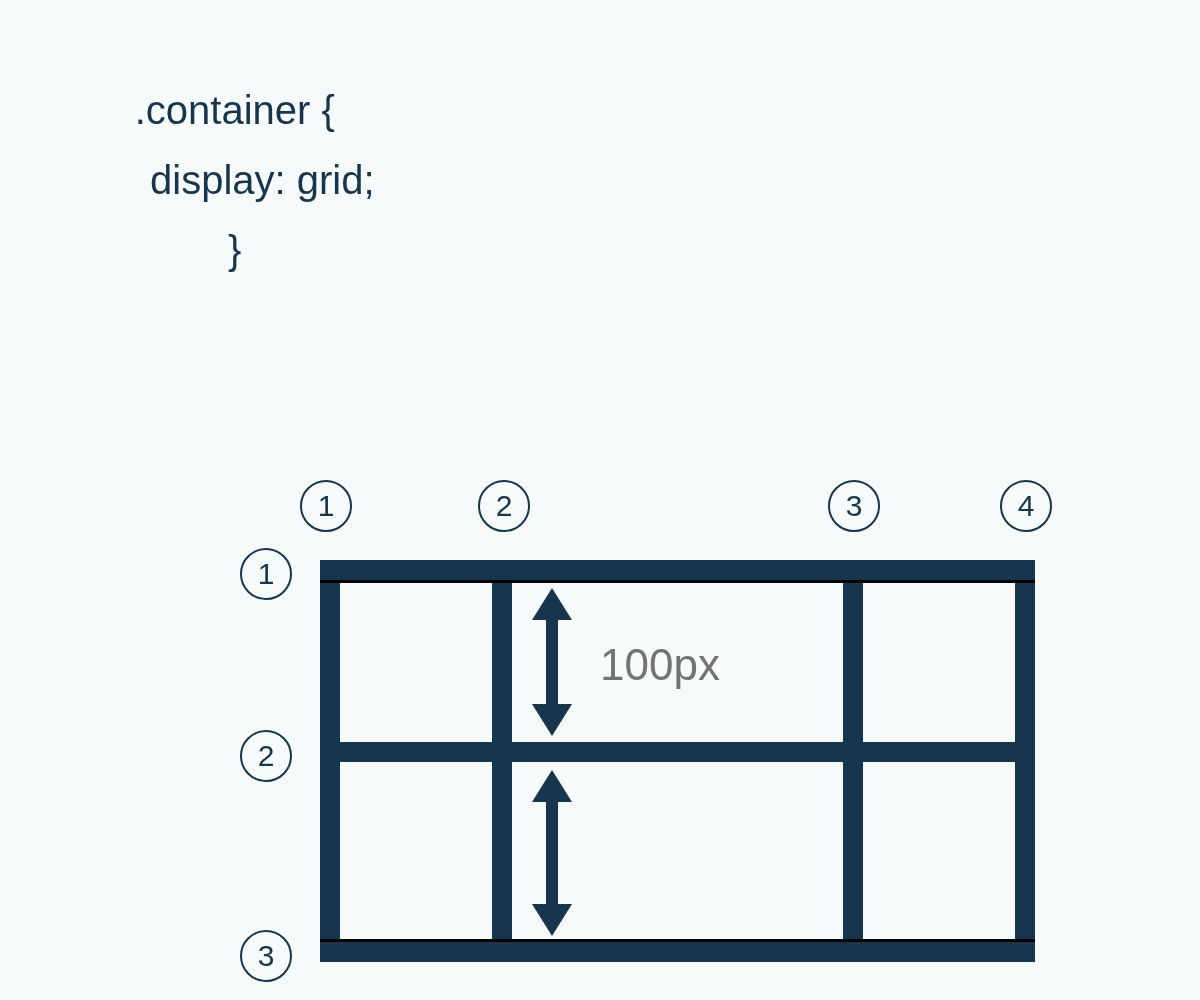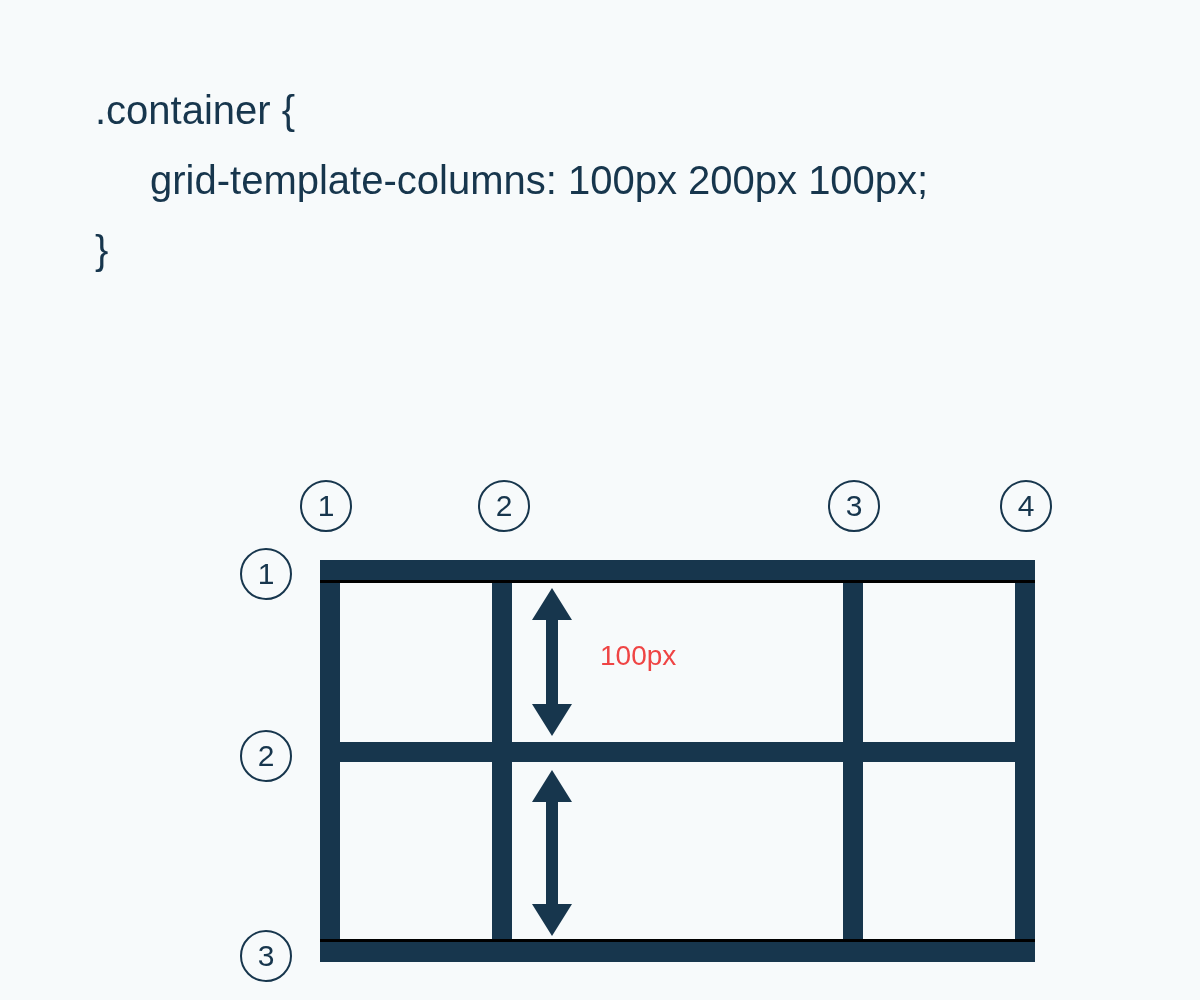--- a/index.html
+++ b/index.html
@@ -1,16 +1,16 @@
 <!DOCTYPE html>
 <html><head>
 <meta charset="utf-8">
 <style>
   html,body{margin:0;padding:0;width:1200px;height:1000px;background:#f7fafb;font-family:"Segoe UI","Myriad Pro","Helvetica Neue",Arial,sans-serif;color:#17364d;}
-  .canvas{position:relative;width:1200px;height:856px;}
+  .canvas{position:relative;width:1200px;height:856px;text-align:center;}
   
   .code{position:absolute;left:95px;top:75px;font-size:40px;line-height:1.75;}
   .code .line{white-space:pre;}
   .code .indent{padding-left:55px;}
   
   .circ{position:absolute;width:48px;height:48px;border:2px solid #17364d;border-radius:50%;display:flex;align-items:center;justify-content:center;font-size:30px;background:#f7fafb;}
   
   .grid-diagram{position:absolute;left:320px;top:560px;width:715px;height:402px;}
   .gd-border{position:absolute;background:#17364d;}
   
@@ -28,30 +28,30 @@
   .gd-strip{position:absolute;background:#000;height:3px;width:715px;}
   .gd-strip.t1{top:20px;left:0;}
   .gd-strip.b1{top:379px;left:0;}
   
   .arrow{position:absolute;}
   .arrow-line{position:absolute;background:#17364d;}
   .arrow-head-up,.arrow-head-down{position:absolute;width:0;height:0;border-left:20px solid transparent;border-right:20px solid transparent;}
   .arrow-head-up{border-bottom:32px solid #17364d;}
   .arrow-head-down{border-top:32px solid #17364d;}
   
-  .dim-label{position:absolute;font-size:28px;color:#ef4444;}
+  .dim-label{position:absolute;font-size:44px;color:#737373;}
 </style>
 </head>
 <body>
 
 <div class="canvas">
 
   <div class="code">
     <div class="line">.container {</div>
-    <div class="line indent">grid-template-columns: 100px 200px 100px;</div>
+    <div class="line indent">display: grid;</div>
     <div class="line">}</div>
   </div>
 
   <div class="circ" style="left:300px;top:480px;">1</div>
   <div class="circ" style="left:478px;top:480px;">2</div>
   <div class="circ" style="left:828px;top:480px;">3</div>
   <div class="circ" style="left:1000px;top:480px;">4</div>
 
   <div class="circ" style="left:240px;top:548px;">1</div>
   <div class="circ" style="left:240px;top:730px;">2</div>

